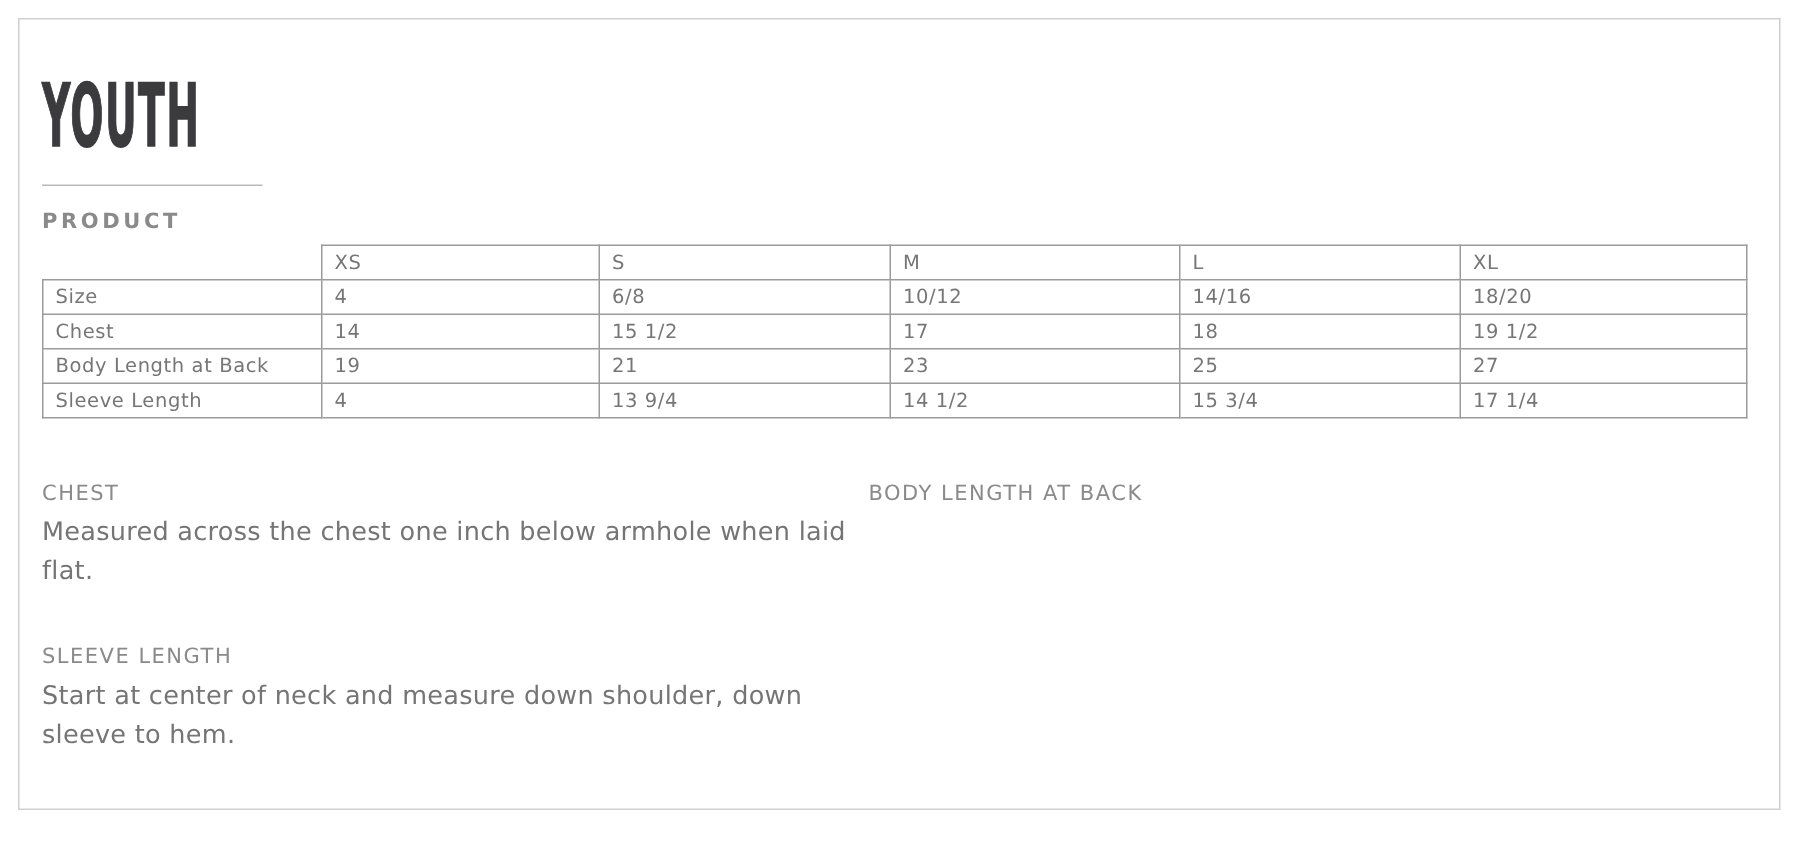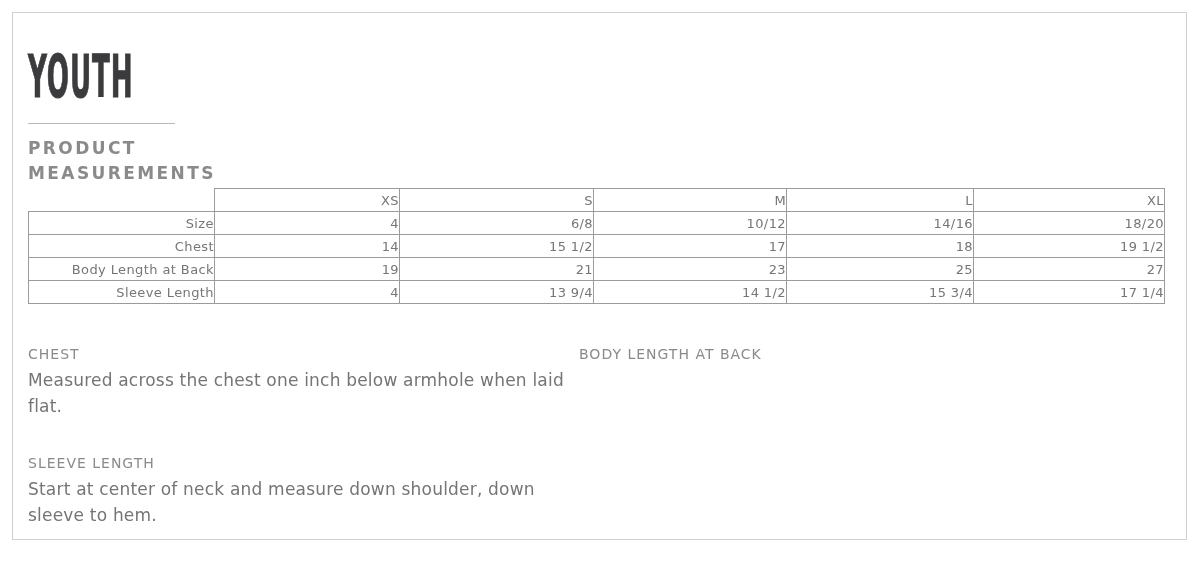--- a/index.html
+++ b/index.html
@@ -33,21 +33,21 @@
     transform-origin: 0 50%;
   }
   .divider {
     margin: 23px 0 0 15px;
     width: 147px;
     border-top: 1px solid #b9b9b9;
     height: 0;
   }
   .section-heading {
     margin: 12px 0 0 15px;
-    font-size: 17px;
+    font-size: 14px;
     font-weight: 700;
     letter-spacing: 2.4px;
     color: #8a8a8a;
     line-height: 25px;
   }
   table.size-chart {
     margin: 2px 0 0 15px;
     border-collapse: collapse;
     table-layout: fixed;
     font-size: 13px;
@@ -57,21 +57,21 @@
   table.size-chart col.c-label { width: 186px; }
   table.size-chart col.c-xs { width: 185px; }
   table.size-chart col.c-s  { width: 194px; }
   table.size-chart col.c-m  { width: 193px; }
   table.size-chart col.c-l  { width: 187px; }
   table.size-chart col.c-xl { width: 191px; }
   table.size-chart th, table.size-chart td {
     border: 1px solid #9b9b9b;
     height: 23px;
     padding: 0 0 0 8px;
-    text-align: right;
+    text-align: left;
     vertical-align: middle;
     font-weight: 400;
     white-space: nowrap;
     overflow: hidden;
   }
   table.size-chart th.corner { border: none; background: transparent; }
   .definitions {
     display: grid;
     grid-template-columns: 551px 1fr;
     grid-row-gap: 37px;
@@ -99,21 +99,20 @@
 <body>
 
 <div class="sheet">
 
   <h1 class="brand-title"><span class="squeeze">YOUTH</span></h1>
 
   <div class="divider"></div>
 
   <div class="section-heading">
     <div>PRODUCT</div>
-    <div>MEASUREMENTS</div>
   </div>
 
   <table class="size-chart">
     <colgroup>
       <col class="c-label">
         <col class="c-xs">
         <col class="c-s">
         <col class="c-m">
         <col class="c-l">
         <col class="c-xl">

